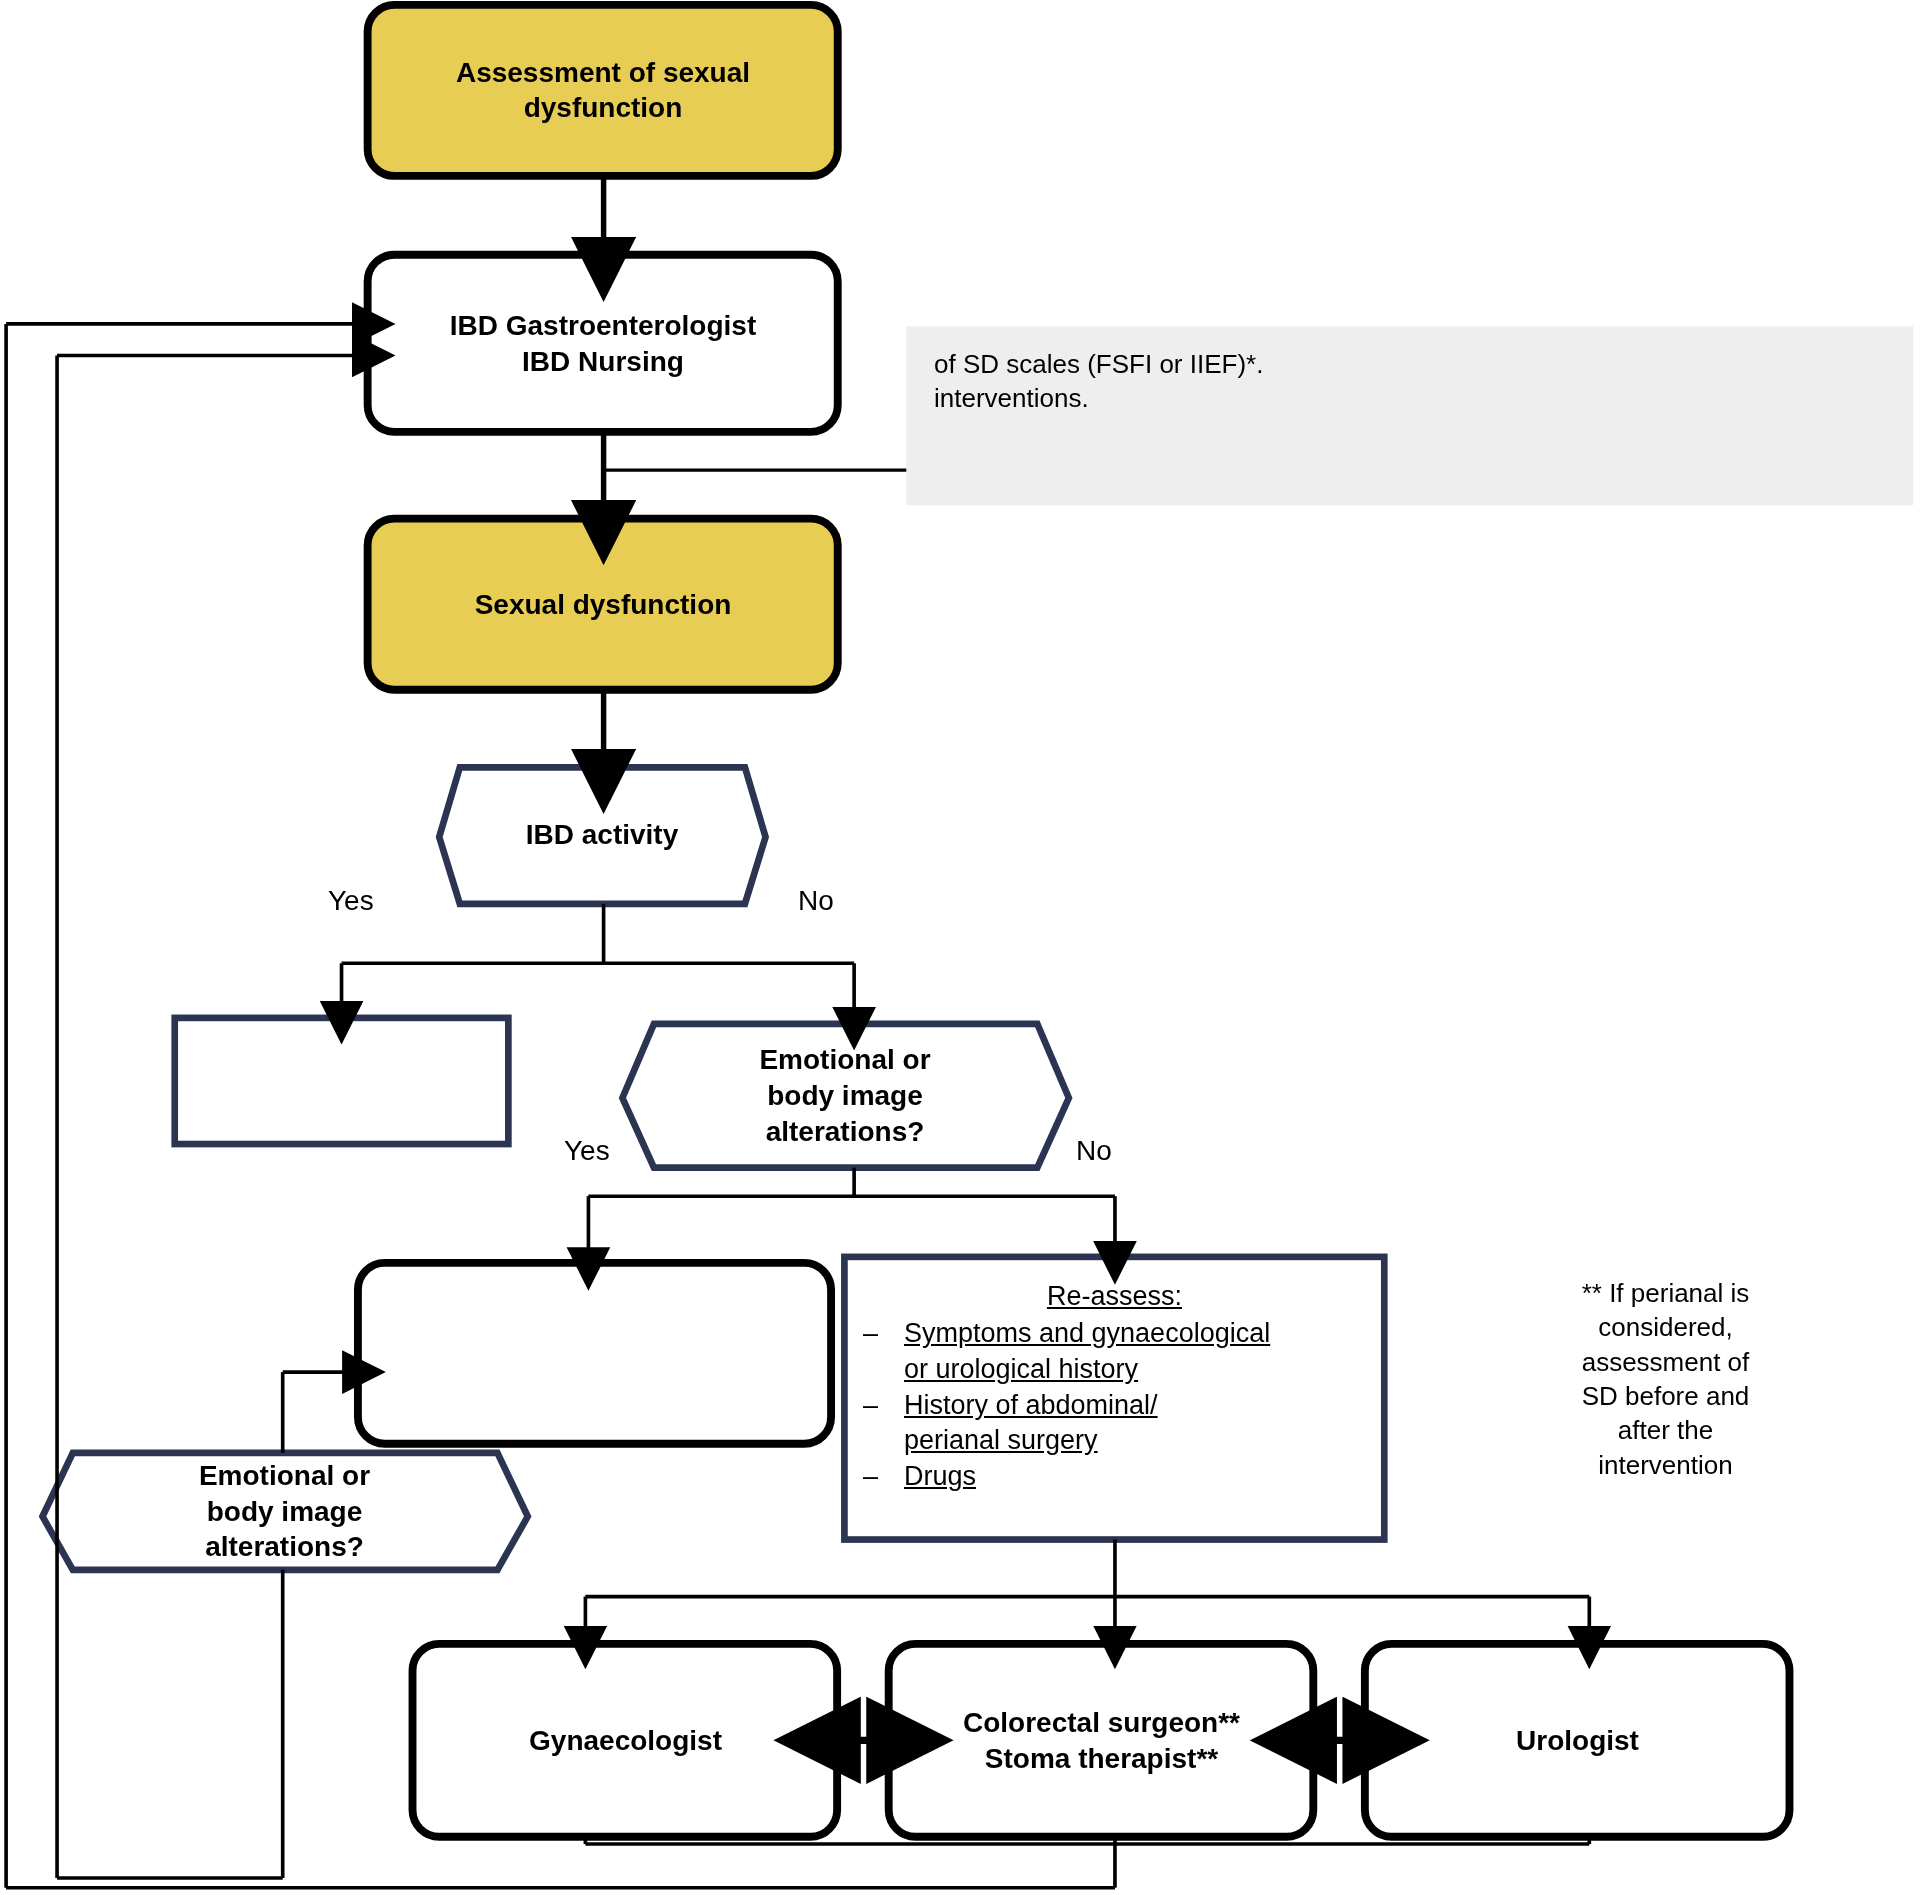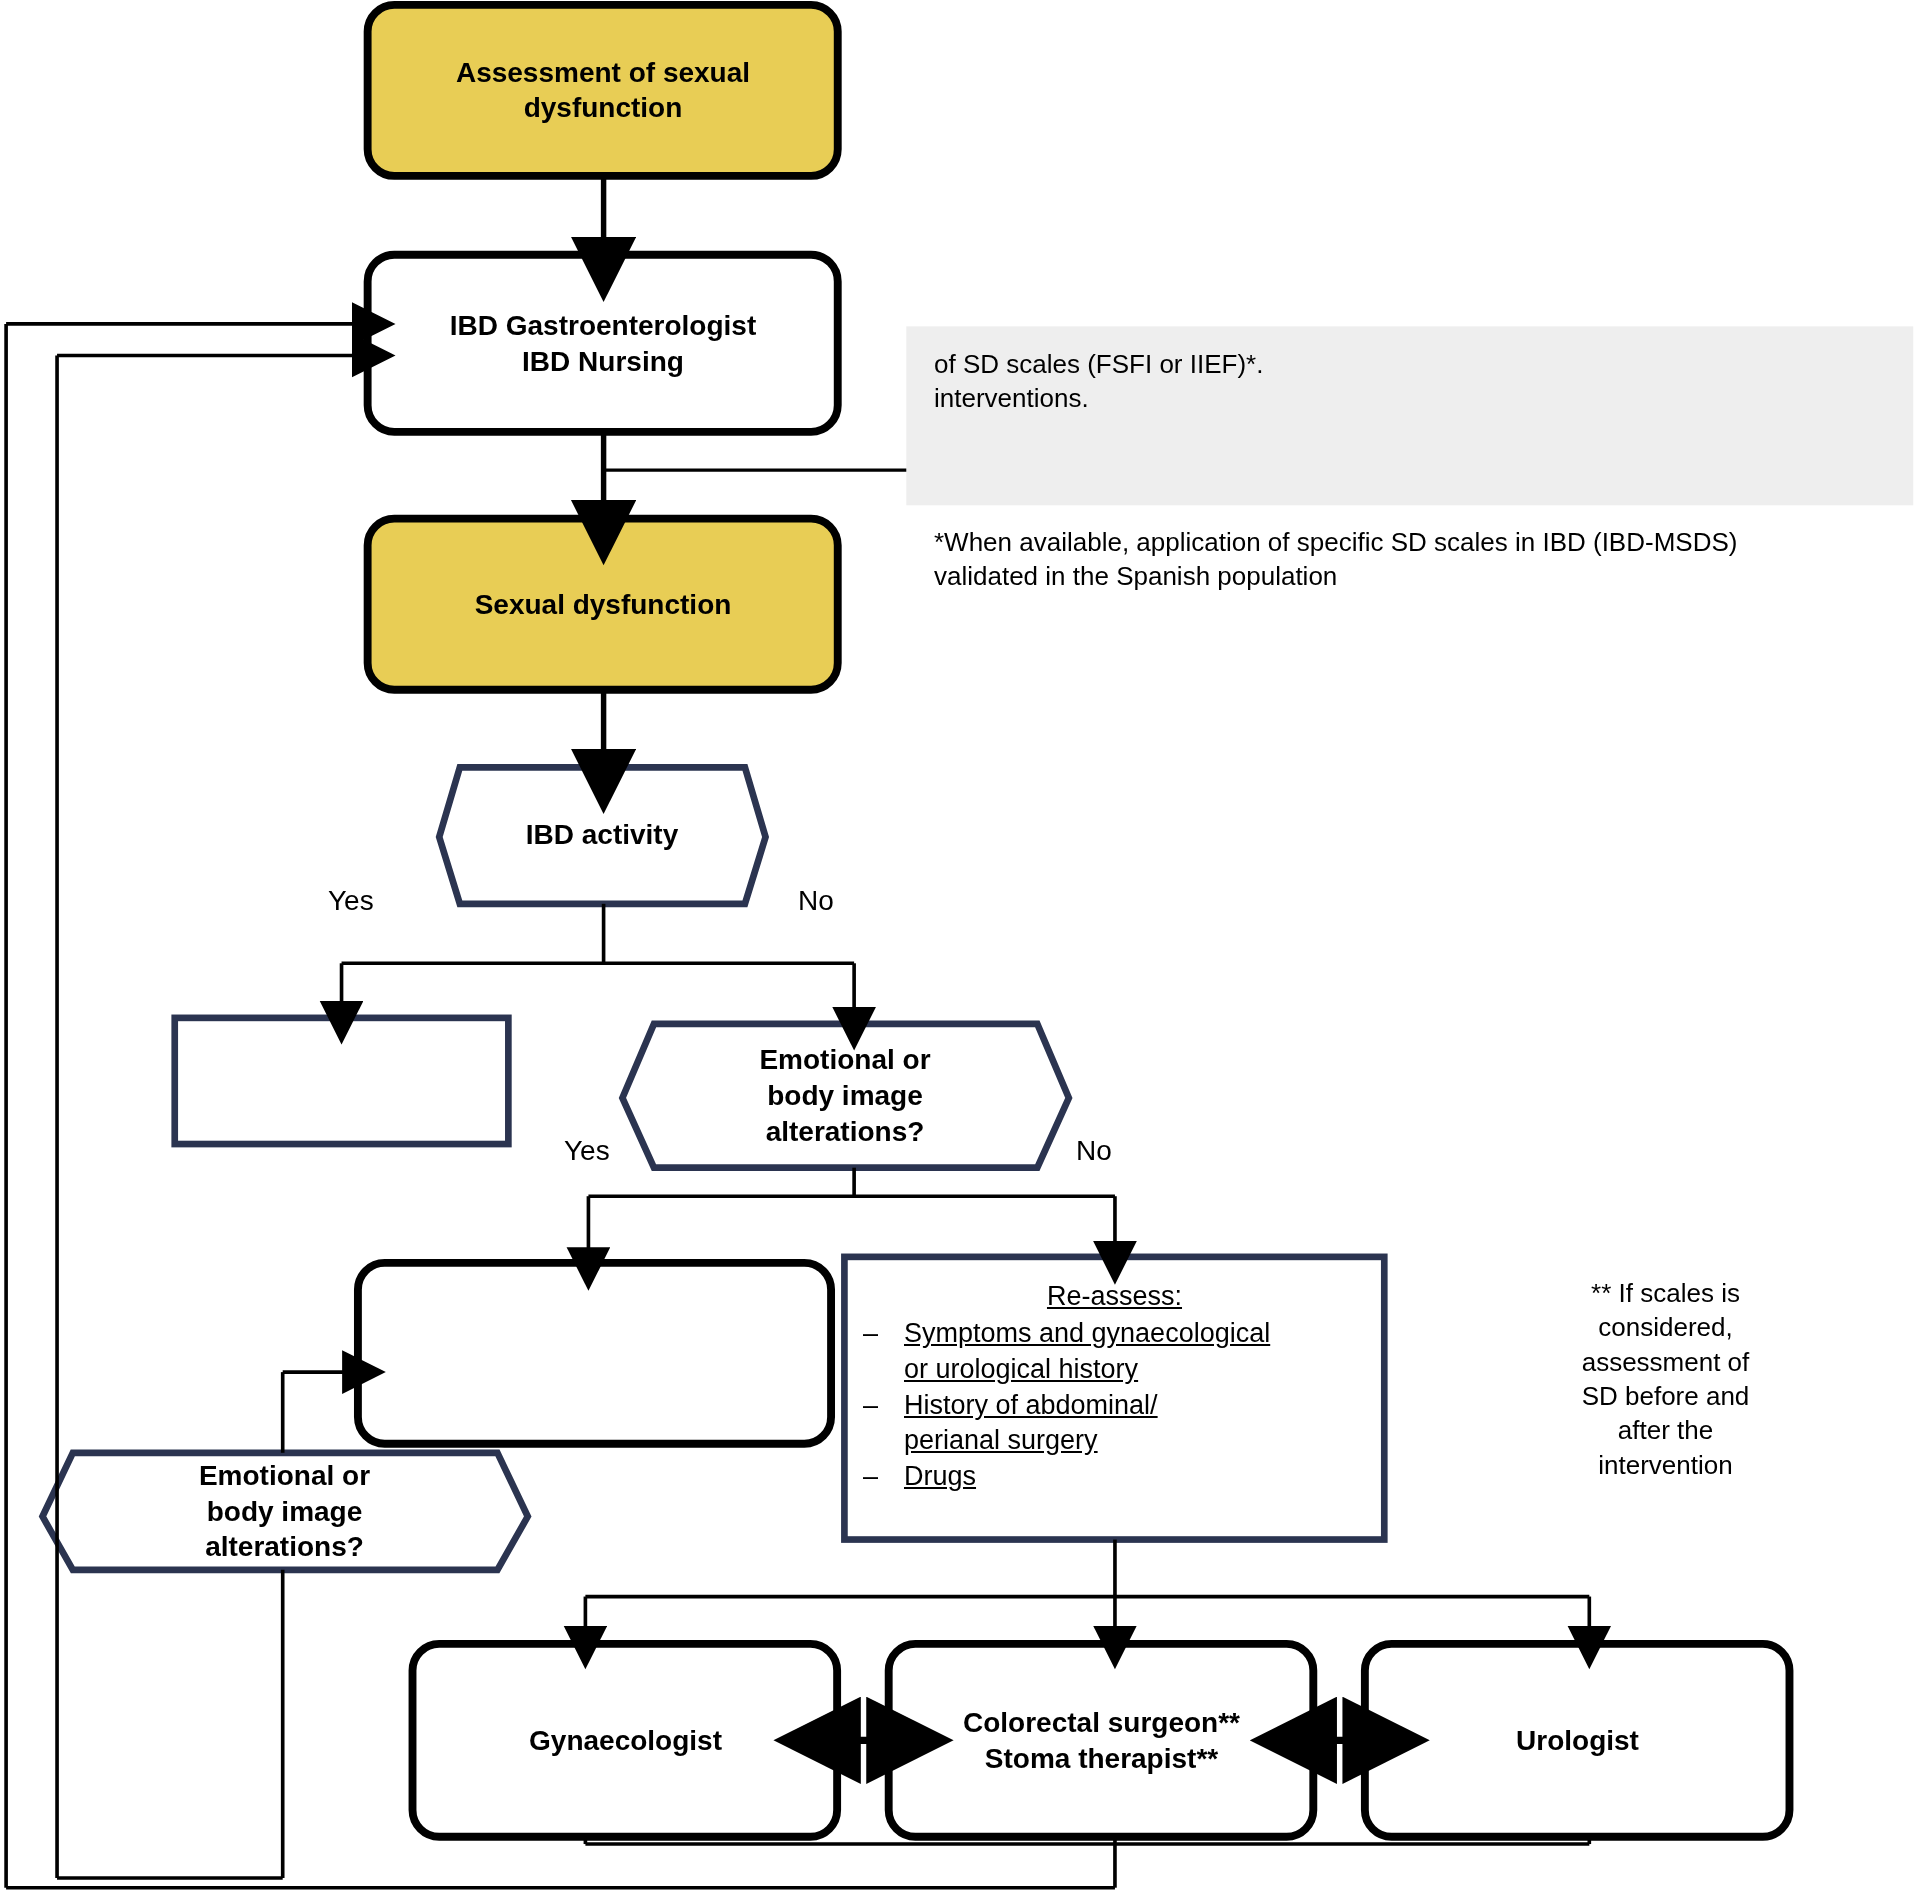--- a/index.html
+++ b/index.html
@@ -212,27 +212,23 @@
   <div class="edge-label" style="left:328px;top:886px;">Yes</div>
   <div class="edge-label" style="left:798px;top:886px;">No</div>
   <div class="edge-label" style="left:564px;top:1136px;">Yes</div>
   <div class="edge-label" style="left:1076px;top:1136px;">No</div>
 
   <div class="note note-left" style="left:934px;top:347px;width:971px;">
     <div> of SD scales (FSFI or IIEF)*.</div>
     <div>interventions.</div>
   </div>
 
-  <div class="note note-left" style="left:934px;top:525px;width:983px;">
-    <div>*When available, application of specific SD scales in IBD (IBD-MSDS)</div>
-    <div>validated in the Spanish population</div>
-  </div>
 
   <div class="note note-center" style="left:1456px;top:1276px;width:419px;">
-    <div>** If scales is</div>
+    <div>** If perianal is</div>
     <div>considered,</div>
     <div>assessment of</div>
     <div>SD before and</div>
     <div>after the</div>
     <div>intervention</div>
   </div>
 
 </div>
 
 

